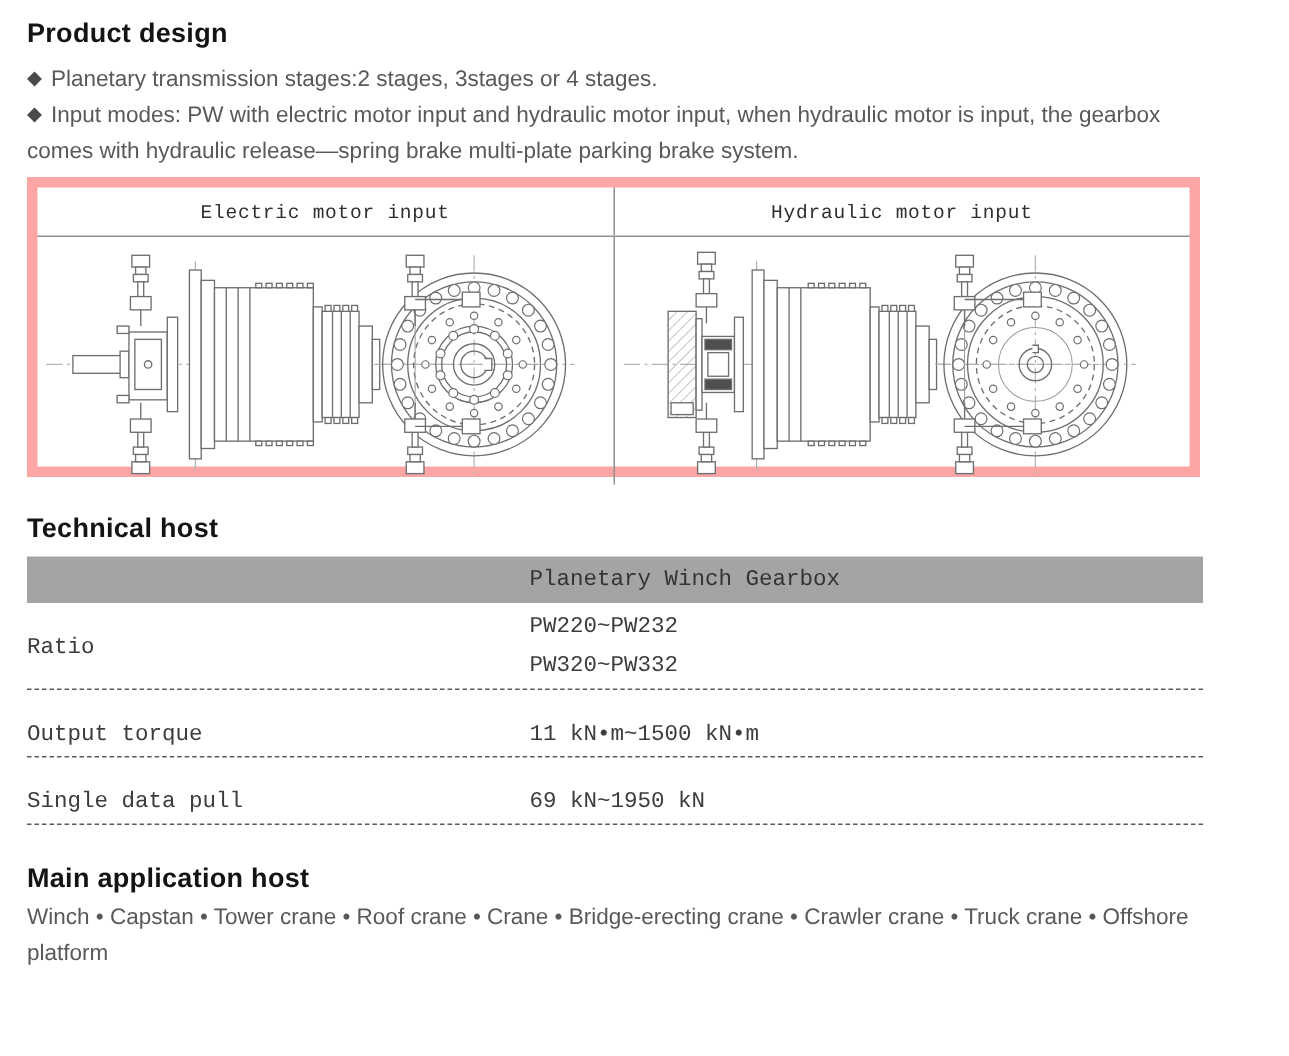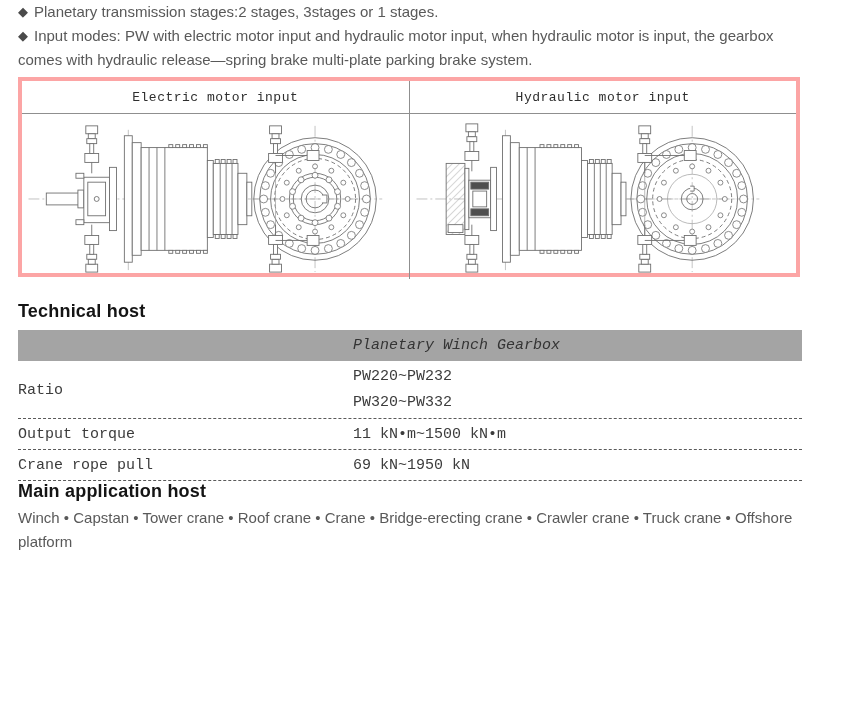--- a/index.html
+++ b/index.html
@@ -10,37 +10,37 @@
     color: #595959;
   }
   .page { padding: 0 18px; }
 
   h1.sec {
     font-size: 18px; font-weight: bold; color: #141414;
     letter-spacing: .2px;
   }
   .sec-product { padding-top: 12px; margin-bottom: 8px; }
   .sec-technical { margin-top: 24px; margin-bottom: 8px; }
-  .sec-apps { margin-bottom: 4px; }
+  .sec-apps { margin-top: 25px; margin-bottom: 4px; }
 
   p.bullet {
     font-size: 15px; line-height: 23px; color: #595959;
     max-width: 790px;
   }
   .diamond {
     font-family: "DejaVu Sans", sans-serif;
     color: #4a4a4a; font-size: 13px; margin-right: 6px;
     position: relative; top: -1px;
   }
 
   
   .diagram-box {
     margin-top: 6px;
     width: 782px; height: 200px;
-    border: 4px solid #fca5a5;
+    border: 7px solid #fca5a5;
   }
   .diagram-header { display: flex; height: 33px; border-bottom: 1px solid #8f8f8f; }
   .diagram-header .cell {
     flex: 1; display: flex; align-items: center; justify-content: center;
     font-family: "Liberation Mono", "DejaVu Sans Mono", monospace;
     font-size: 13px; color: #2e2e2e; letter-spacing: .5px;
   }
   .diagram-header .cell + .cell { border-left: 1px solid #8f8f8f; }
   .diagram-body { display: flex; height: 165px; }
   .diagram-body .cell { flex: 1; position: relative; }
@@ -58,21 +58,21 @@
   .tech-table .thead {
     height: 31px; line-height: 31px;
     padding-left: 335px;
     color: #343434;
   }
   .t-row { display: flex; align-items: center; border-bottom: 1px dashed #5a5a5a; }
   .t-row .label { width: 335px; flex: 0 0 335px; }
   .t-row .value { flex: 1; }
   .row-size { padding: 3px 0 2px 0; }
   .row-size .value div { line-height: 26px; }
-  .row-single { height: 31px; }
+  .row-single { height: 31px; margin-top: 14px; }
 
   
   p.apps {
     font-size: 15px; line-height: 24px; color: #595959;
     max-width: 795px;
   }
 
   
   .ln   { stroke: #6e6e6e; stroke-width: .9; fill: none; }
   .lnf  { stroke: #6e6e6e; stroke-width: .9; fill: #ffffff; }
@@ -80,22 +80,23 @@
   .cl   { stroke: #b3b3b3; stroke-width: .8; fill: none; stroke-dasharray: 11 3 2 3; }
   .thin { stroke: #9b9b9b; stroke-width: .7; fill: none; }
   .dash { stroke-dasharray: 4 3; }
   g[data-bolt-ring] circle { stroke: #6e6e6e; stroke-width: .8; fill: #ffffff; }
 </style>
 </head>
 <body>
 
 <div class="page">
 
-
-  <p class="bullet"><span class="diamond">◆</span><span>Planetary transmission stages:2 stages, 3stages or 1 stages.</span></p>
+  <h1 class="sec sec-product">Product design</h1>
+
+  <p class="bullet"><span class="diamond">◆</span><span>Planetary transmission stages:2 stages, 3stages or 4 stages.</span></p>
 
   <p class="bullet"><span class="diamond">◆</span><span>Input modes: PW with electric motor input and hydraulic motor input, when hydraulic motor is input, the gearbox comes with hydraulic release—spring brake multi-plate parking brake system.</span></p>
 
   <div class="diagram-box">
     <div class="diagram-header">
       <div class="cell">Electric motor input</div>
       <div class="cell">Hydraulic motor input</div>
     </div>
     <div class="diagram-body">
 
@@ -357,38 +358,38 @@
         </svg>
       </div>
 
     </div>
   </div>
 
 
   <h1 class="sec sec-technical">Technical host</h1>
 
   <div class="tech-table">
-    <div class="thead" style="background-color: rgb(164, 164, 164); font-style: italic;">Planetary Winch Gearbox</div>
+    <div class="thead" style="background-color: rgb(164, 164, 164);">Planetary Winch Gearbox</div>
 
     <div class="t-row row-size">
       <div class="label">Ratio</div>
       <div class="value">
         <div>PW220~PW232</div>
         <div>PW320~PW332</div>
       </div>
     </div>
 
     <div class="t-row row-single">
       <div class="label">Output torque</div>
       <div class="value">11 kN•m~1500 kN•m</div>
     </div>
 
 
     <div class="t-row row-single">
-      <div class="label">Crane rope pull</div>
+      <div class="label">Single data pull</div>
       <div class="value">69 kN~1950 kN</div>
     </div>
   </div>
 
   <h1 class="sec sec-apps">Main application host</h1>
   <p class="apps">Winch • Capstan • Tower crane • Roof crane • Crane • Bridge-erecting crane • Crawler crane • Truck crane • Offshore platform</p>
 
 </div>
 
 </body></html>

